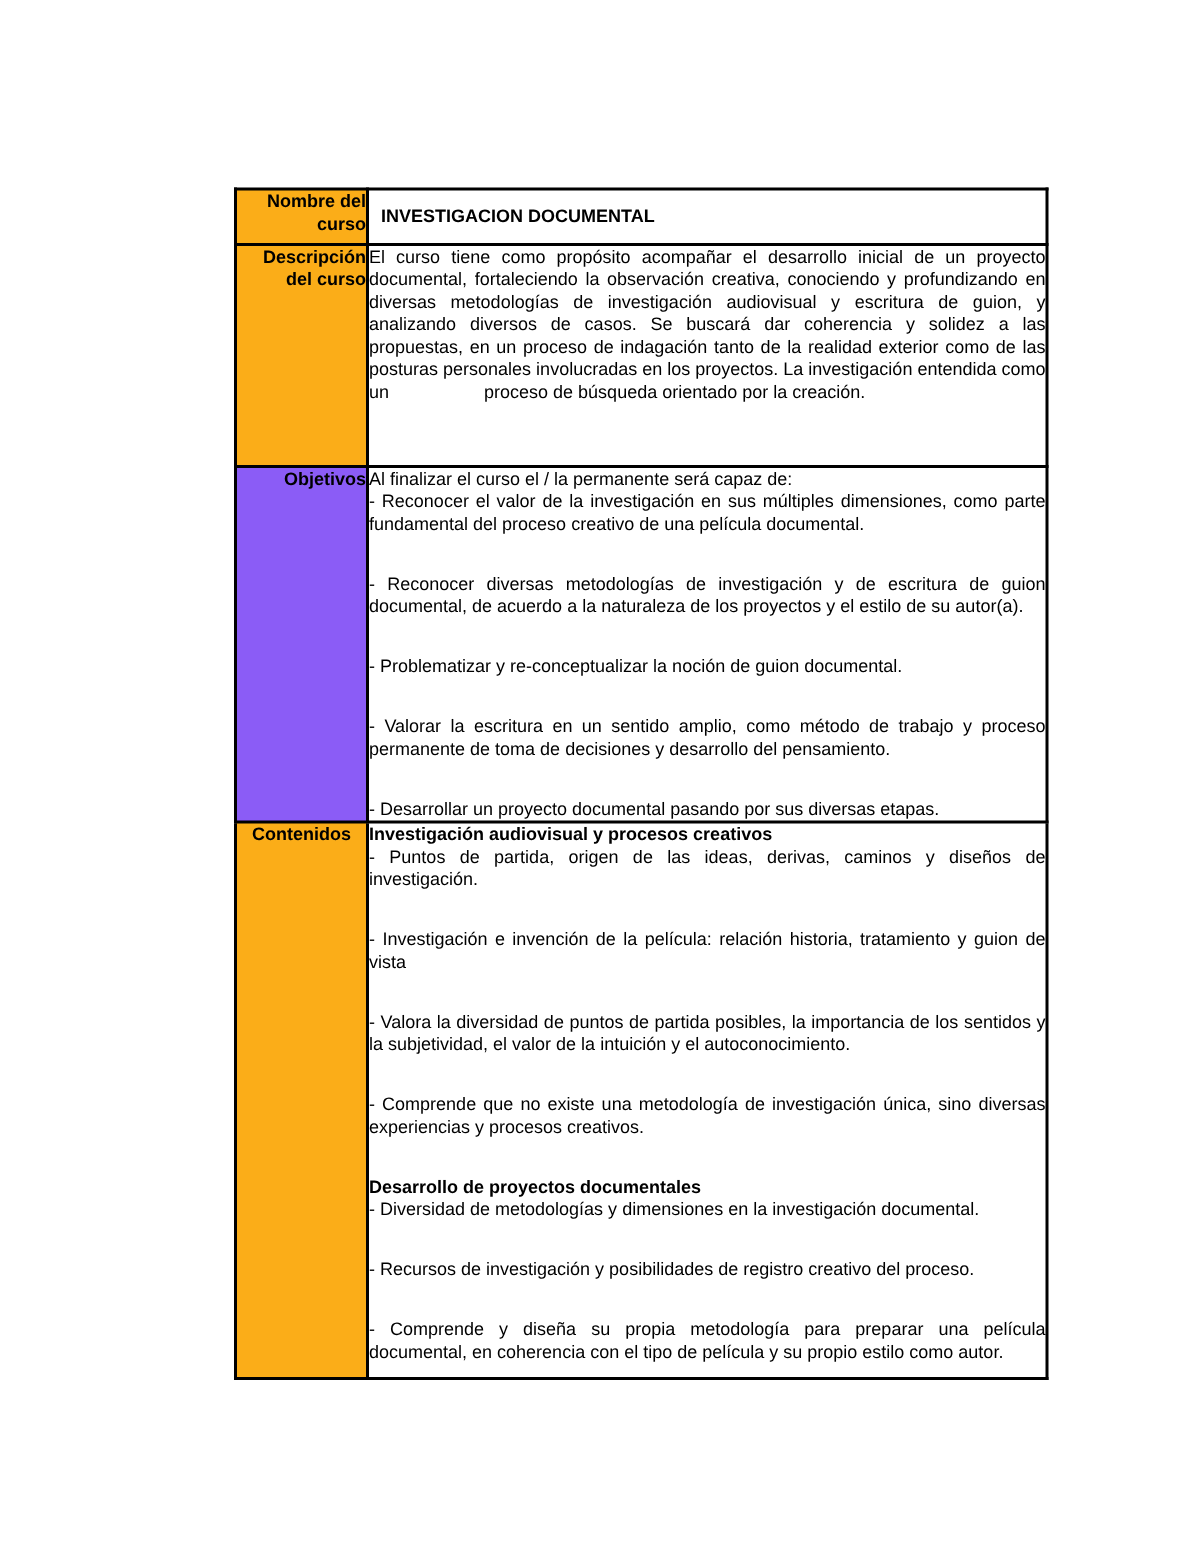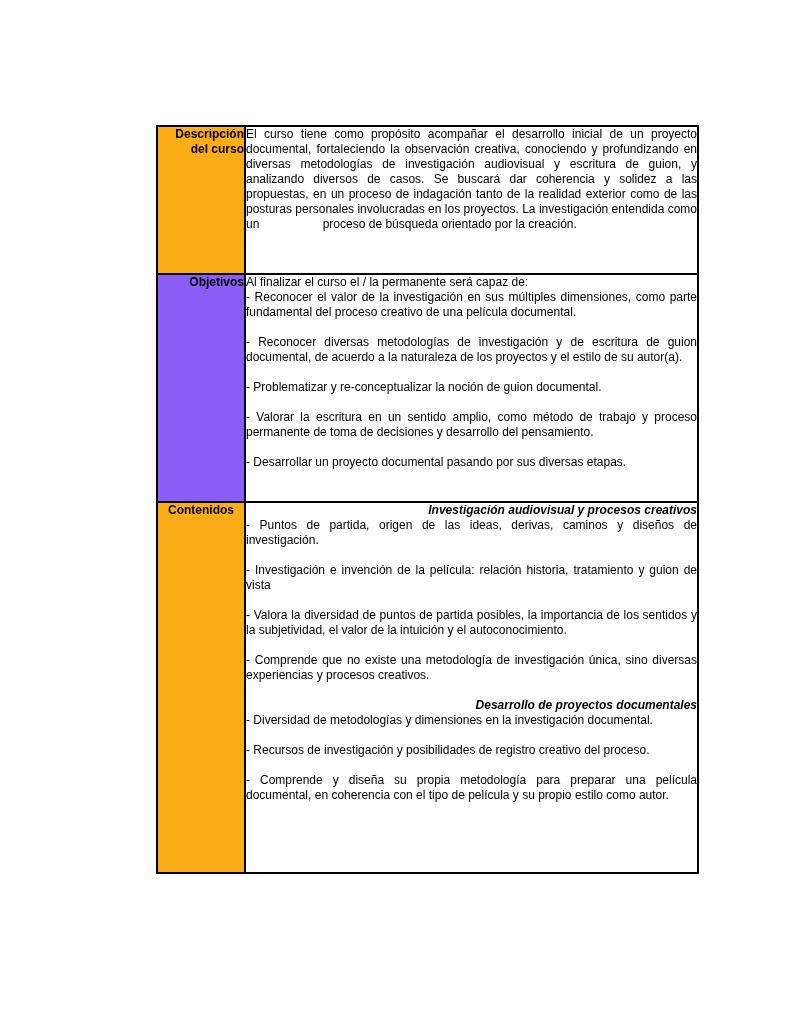--- a/index.html
+++ b/index.html
@@ -50,38 +50,41 @@
   td.value-cell.title-cell {
     vertical-align: middle;
     font-weight: bold;
     padding: 2px 8px;
   }
   .para {
     margin: 0;
     text-align: justify;
   }
   .para.gap-above {
-    margin-top: 15px;
+    margin-top: 25px;
   }
   .para.heading {
     font-weight: bold;
-    text-align: right;
-    font-style: italic;
+    text-align: left;
   }
   .r1 { height: 31px; }
   .r2 { height: 146px; }
   .r3 { height: 226px; }
   .r4 { height: 369px; }
 </style>
 </head>
 <body>
 
 <div class="doc-table-wrap">
   <table class="course-table">
     <tbody>
+      <tr>
+        <td class="label-cell r1" style="background: rgb(251, 173, 24);">Nombre del curso</td>
+        <td class="value-cell title-cell r1">INVESTIGACION DOCUMENTAL</td>
+      </tr>
       <tr>
         <td class="label-cell r2" style="background: rgb(251, 173, 24);">Descripción del curso</td>
         <td class="value-cell r2">
           <p class="para">El curso tiene como propósito acompañar el desarrollo inicial de un proyecto documental, fortaleciendo la observación creativa, conociendo y profundizando en diversas metodologías de investigación audiovisual y escritura de guion, y analizando diversos de casos. Se buscará dar coherencia y solidez a las propuestas, en un proceso de indagación tanto de la realidad exterior como de las posturas personales involucradas en los proyectos. La investigación entendida como un&nbsp;&nbsp;&nbsp;&nbsp;&nbsp;&nbsp;&nbsp;&nbsp;&nbsp;&nbsp;&nbsp;&nbsp;&nbsp;&nbsp;&nbsp;&nbsp;&nbsp;&nbsp; proceso de búsqueda orientado por la creación.</p>
         </td>
       </tr>
       <tr>
         <td class="label-cell r3" style="background: #8b5cf6;">Objetivos</td>
         <td class="value-cell r3">
           <p class="para">Al finalizar el curso el / la permanente será capaz de:</p>

